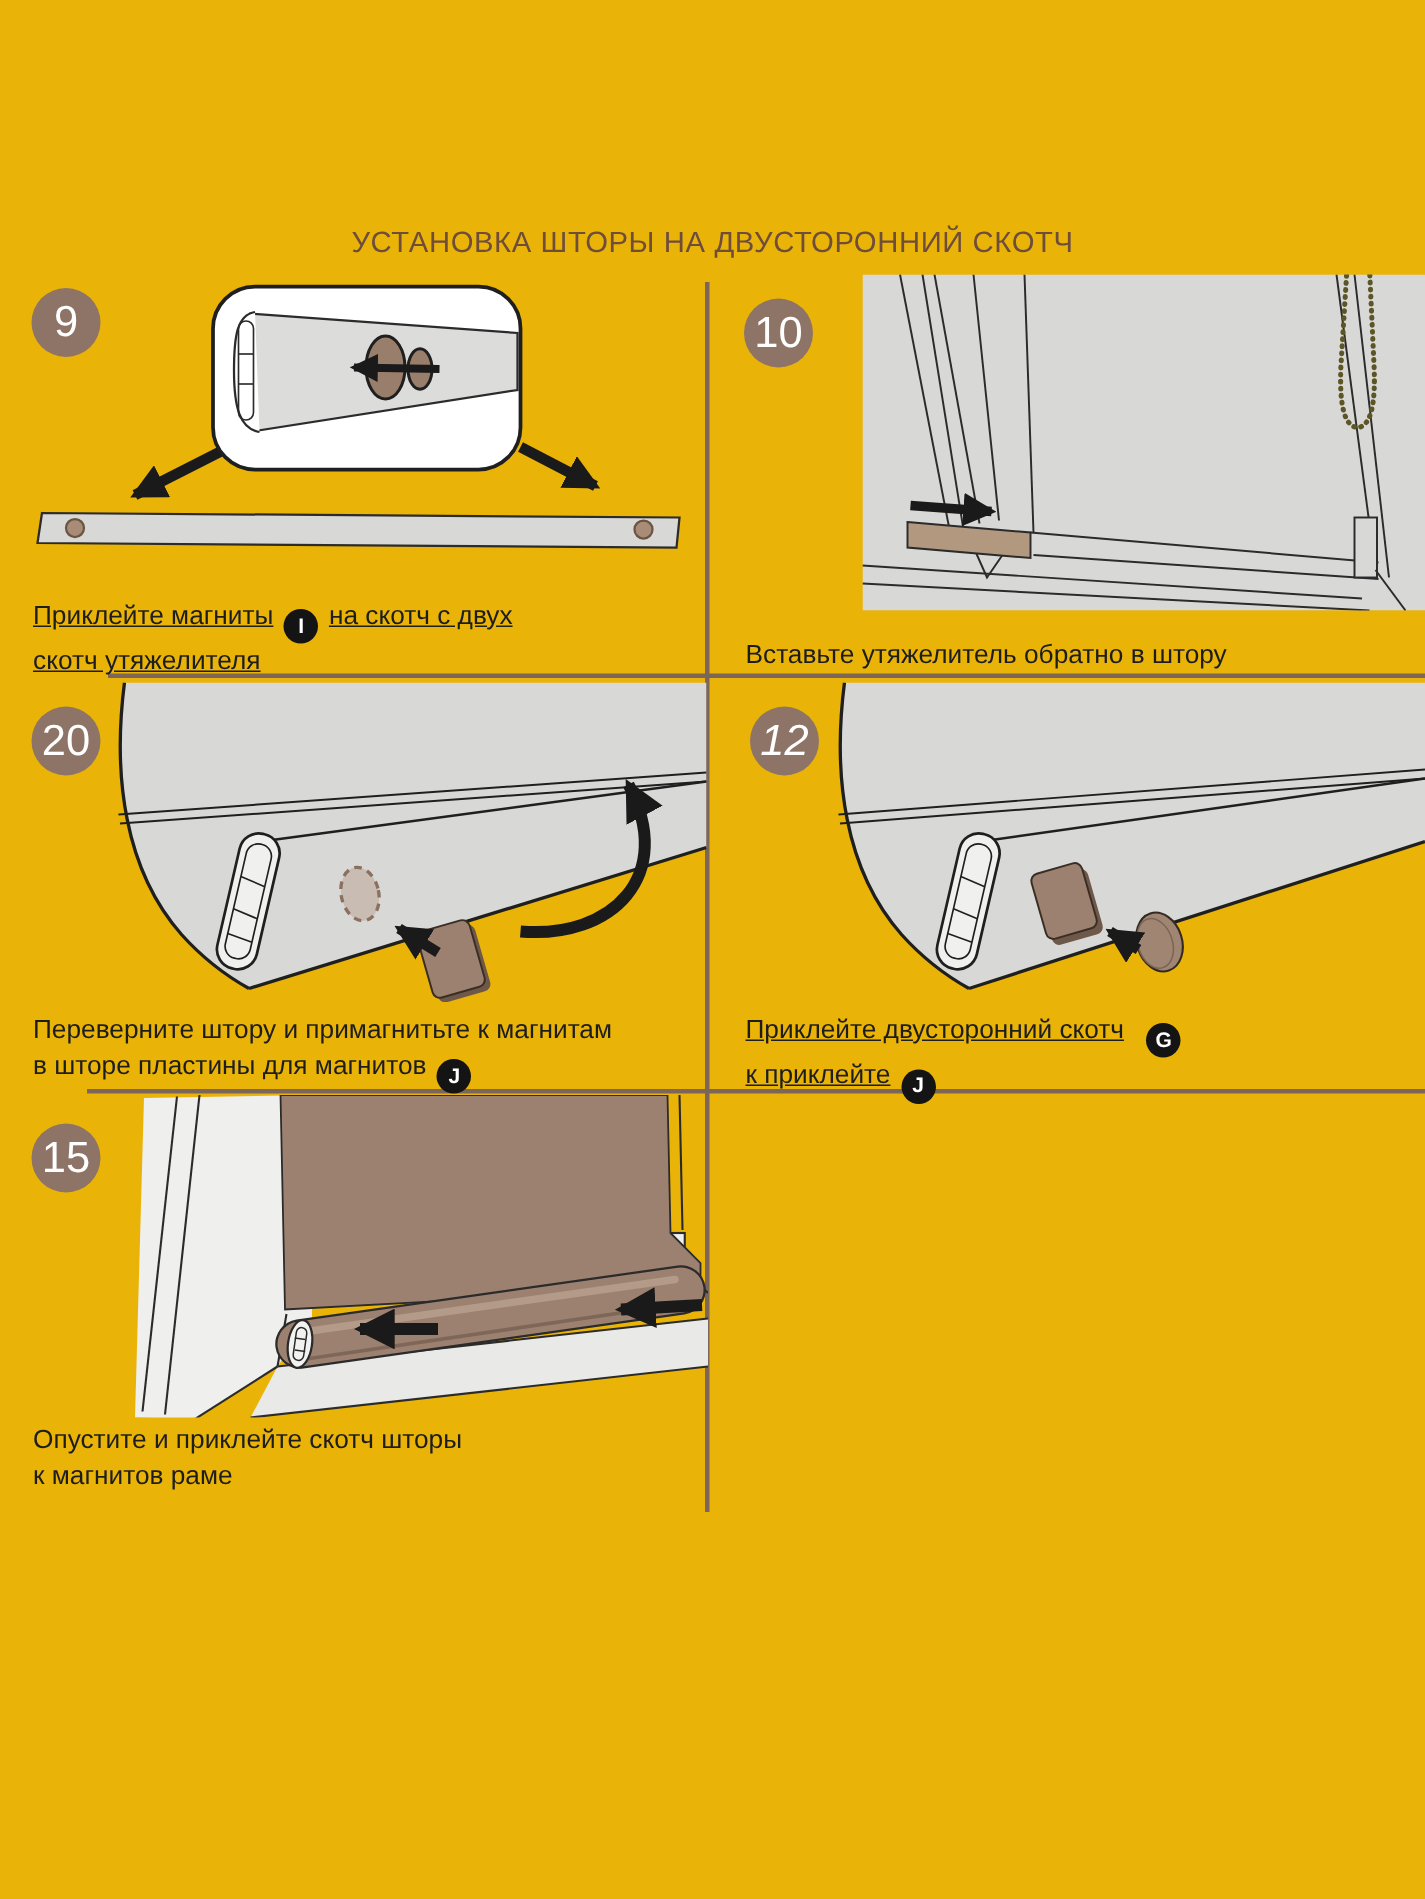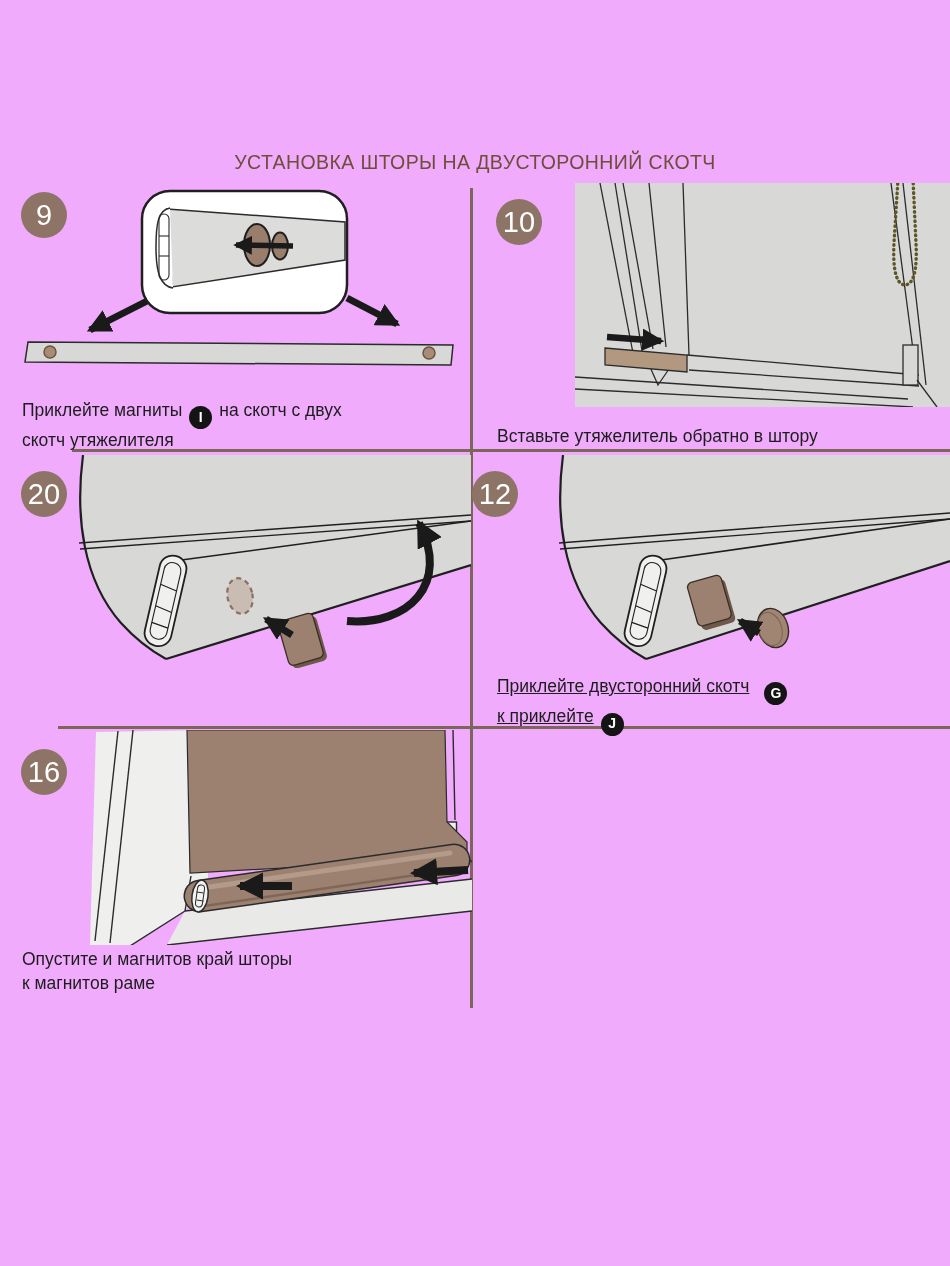--- a/index.html
+++ b/index.html
@@ -1,32 +1,32 @@
 <!DOCTYPE html>
 <html><head>
 <meta charset="utf-8">
 <style>
   html,body{margin:0;padding:0;background:#fff;}
-  .sheet{position:relative;width:950px;height:1266px;background:#f0abfc;overflow:hidden;
+  .sheet{position:relative;width:950px;height:1266px;background:#eab308;overflow:hidden;
          font-family:"Liberation Sans",sans-serif;}
   .title{position:absolute;left:0;top:151px;width:950px;text-align:center;
          font-size:19.5px;letter-spacing:.4px;color:#6e4d3b;font-weight:500;}
   .vdiv{position:absolute;left:470px;top:188px;width:2.5px;height:820px;background:#7c665a;}
   .hdiv{position:absolute;height:2.5px;background:#7c665a;}
   .hdiv1{left:72px;top:449px;width:878px;}
   .hdiv2{left:58px;top:726px;width:892px;}
   .badge{position:absolute;width:46px;height:46px;border-radius:50%;background:#8d7466;
          color:#fff;font-size:29px;display:flex;align-items:center;justify-content:center;}
   .b9{left:21px;top:192px;} .b10{left:496px;top:199px;} .b11{left:21px;top:471px;}
-  .b12{left:472px;top:471px;} .b13{left:21px;top:749px;}
+  .b12{left:500px;top:471px;font-style:italic;} .b13{left:21px;top:749px;}
   .ill{position:absolute;}
   .ill9{left:20px;top:184px;} .ill10{left:575px;top:183px;} .ill11{left:60px;top:455px;}
   .ill12{left:530px;top:455px;} .ill13{left:20px;top:730px;}
   .caption{position:absolute;font-size:17.5px;line-height:23.5px;color:#1d1d1d;}
-  .cap9{left:22px;top:399px;width:445px;} .cap10{left:497px;top:425px;width:450px;}
+  .cap9{left:22px;top:399px;width:445px;text-decoration:underline;} .cap10{left:497px;top:425px;width:450px;}
   .cap11{left:22px;top:675px;width:455px;} .cap12{left:497px;top:675px;width:450px;text-decoration:underline;}
   .cap13{left:22px;top:948px;width:445px;}
   .kbadge{display:inline-flex;align-items:center;justify-content:center;
           width:23px;height:23px;border-radius:50%;background:#141414;color:#fff;
           font-weight:bold;font-size:14px;vertical-align:-6px;margin:0 7px;}
   .kbadge.gap{margin-left:15px;}
 </style>
 </head>
 <body>
 
@@ -136,20 +136,24 @@
           <rect x="227" y="164" width="36" height="46" rx="5" fill="#6e5849"></rect>
         </g>
       <g transform="rotate(-16 242 185)">
           <rect x="223" y="161" width="36" height="46" rx="5" fill="#9c8170" stroke="#3a2e24" stroke-width="1.3"></rect>
         </g>
     </g>
     <line x1="232" y1="180" x2="206" y2="164" stroke="#1a1a1a" stroke-width="7" marker-end="url(#ah11)"></line>
     <path d="M 287,166 C 348,171 391,129 359,68" fill="none" stroke="#1a1a1a" stroke-width="8" marker-end="url(#ah11)"></path>
   </svg>
 
+  <div class="caption cap11">
+    <span>Переверните штору и примагнитьте к магнитам</span><br>
+    <span>в шторе пластины для магнитов</span><span class="kbadge">J</span>
+  </div>
 
   <div class="badge b12">12</div>
 
   <svg class="ill ill12" width="420" height="213" viewBox="0 0 420 213">
     <defs>
       <marker id="ah12" viewBox="0 0 10 10" refX="8.5" refY="5" markerWidth="3.4" markerHeight="3.4" orient="auto">
         <path d="M0,0 L10,5 L0,10 z" fill="#1a1a1a"></path>
       </marker>
     </defs>
     <g>
@@ -180,21 +184,21 @@
       <ellipse cx="240" cy="173" rx="11.5" ry="17" fill="none" stroke="#7c6455" stroke-width="1"></ellipse>
     </g>
     <line x1="229" y1="178" x2="210" y2="166" stroke="#1a1a1a" stroke-width="7" marker-end="url(#ah12)"></line>
   </svg>
 
   <div class="caption cap12">
     <span>Приклейте двусторонний скотч</span><span class="kbadge gap">G</span><br>
     <span>к приклейте</span><span class="kbadge">J</span>
   </div>
 
-  <div class="badge b13">16</div>
+  <div class="badge b13">15</div>
 
   <svg class="ill ill13" width="452" height="215" viewBox="0 0 452 215">
     <defs>
       <marker id="ah13" viewBox="0 0 10 10" refX="8.5" refY="5" markerWidth="3.4" markerHeight="3.4" orient="auto">
         <path d="M0,0 L10,5 L0,10 z" fill="#1a1a1a"></path>
       </marker>
     </defs>
     <g>
       <polygon points="76,2 188,0 188,148 165,181 110,216 70,215" fill="#efefee"></polygon>
       <polygon points="165,181 452,149 452,181 147,215" fill="#e9e9e8"></polygon>
@@ -221,17 +225,17 @@
         <rect x="176.5" y="155" width="7" height="22" rx="3.5" transform="rotate(8 180 166)" fill="none" stroke="#2b2b2b" stroke-width="1"></rect>
         <line x1="176.5" y1="162" x2="183.5" y2="163" stroke="#2b2b2b" stroke-width="1"></line>
         <line x1="176.5" y1="170" x2="183.5" y2="171" stroke="#2b2b2b" stroke-width="1"></line>
       </g>
     </g>
     <line x1="272" y1="156" x2="220" y2="156" stroke="#1a1a1a" stroke-width="8" marker-end="url(#ah13)"></line>
     <line x1="448" y1="140" x2="394" y2="143" stroke="#1a1a1a" stroke-width="8" marker-end="url(#ah13)"></line>
   </svg>
 
   <div class="caption cap13">
-    <span>Опустите и магнитов край шторы</span><br>
+    <span>Опустите и приклейте скотч шторы</span><br>
     <span>к магнитов раме</span>
   </div>
 
 </div>
 
 </body></html>

